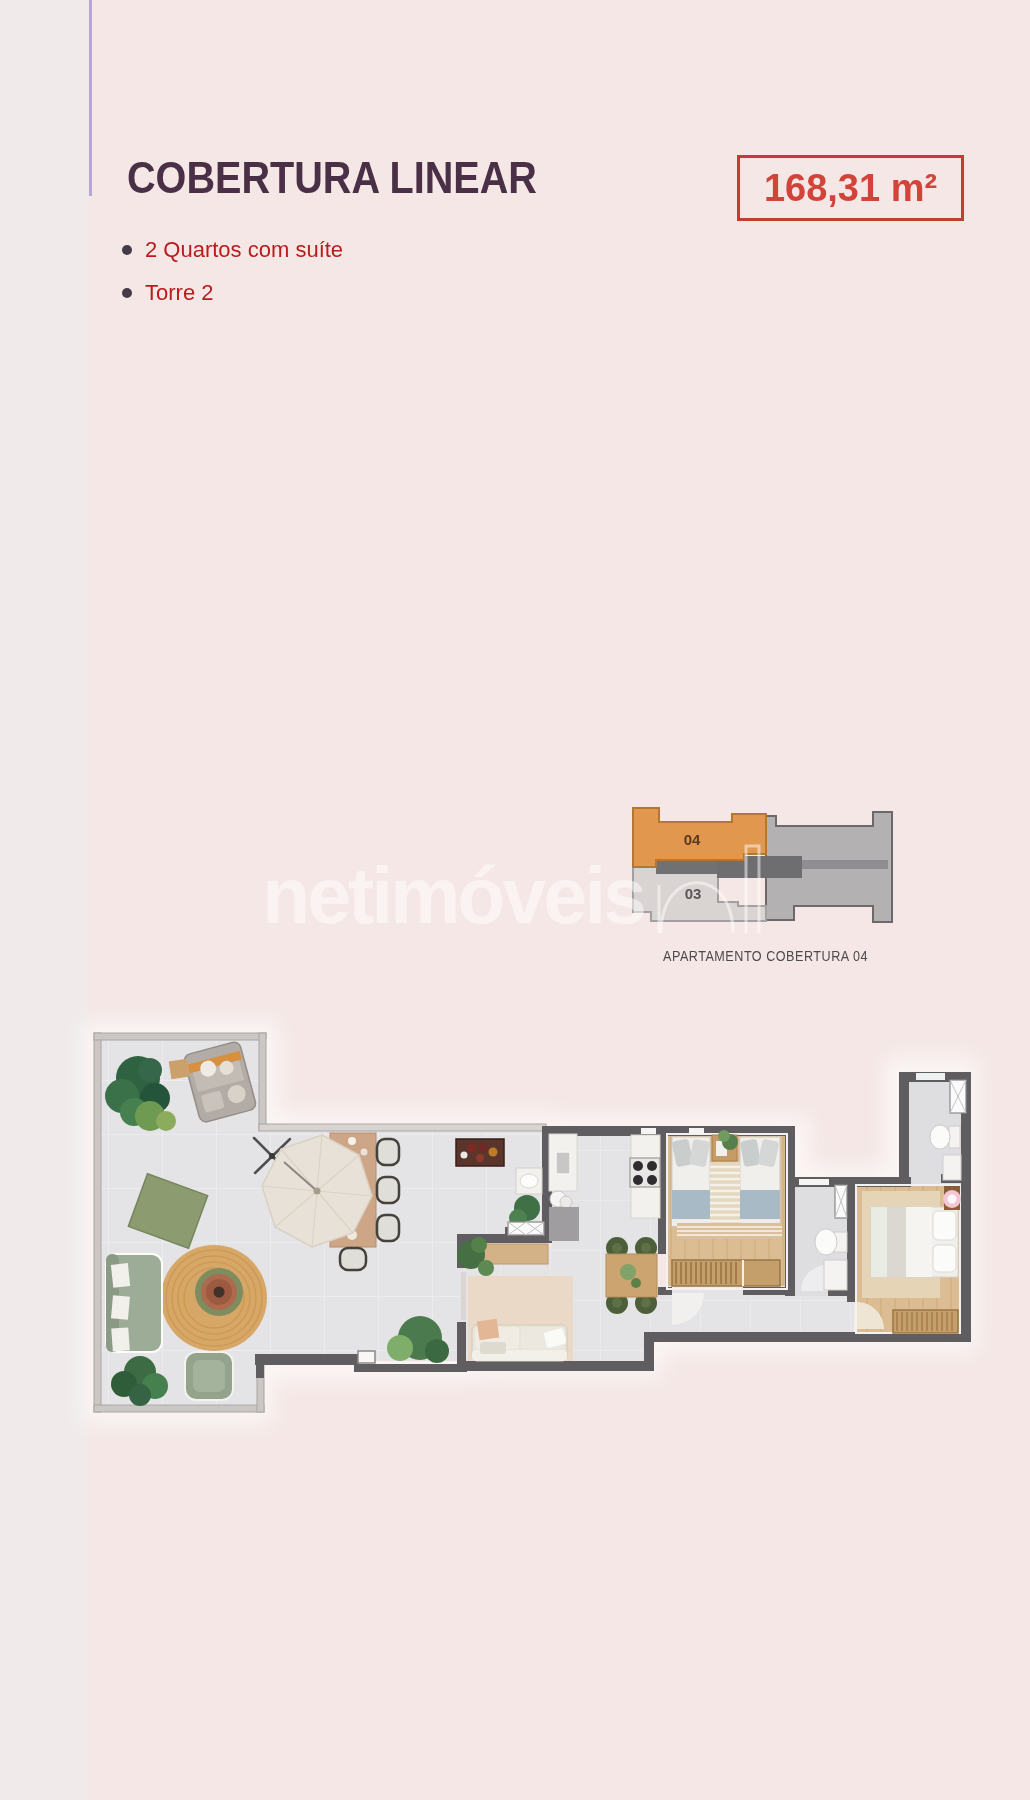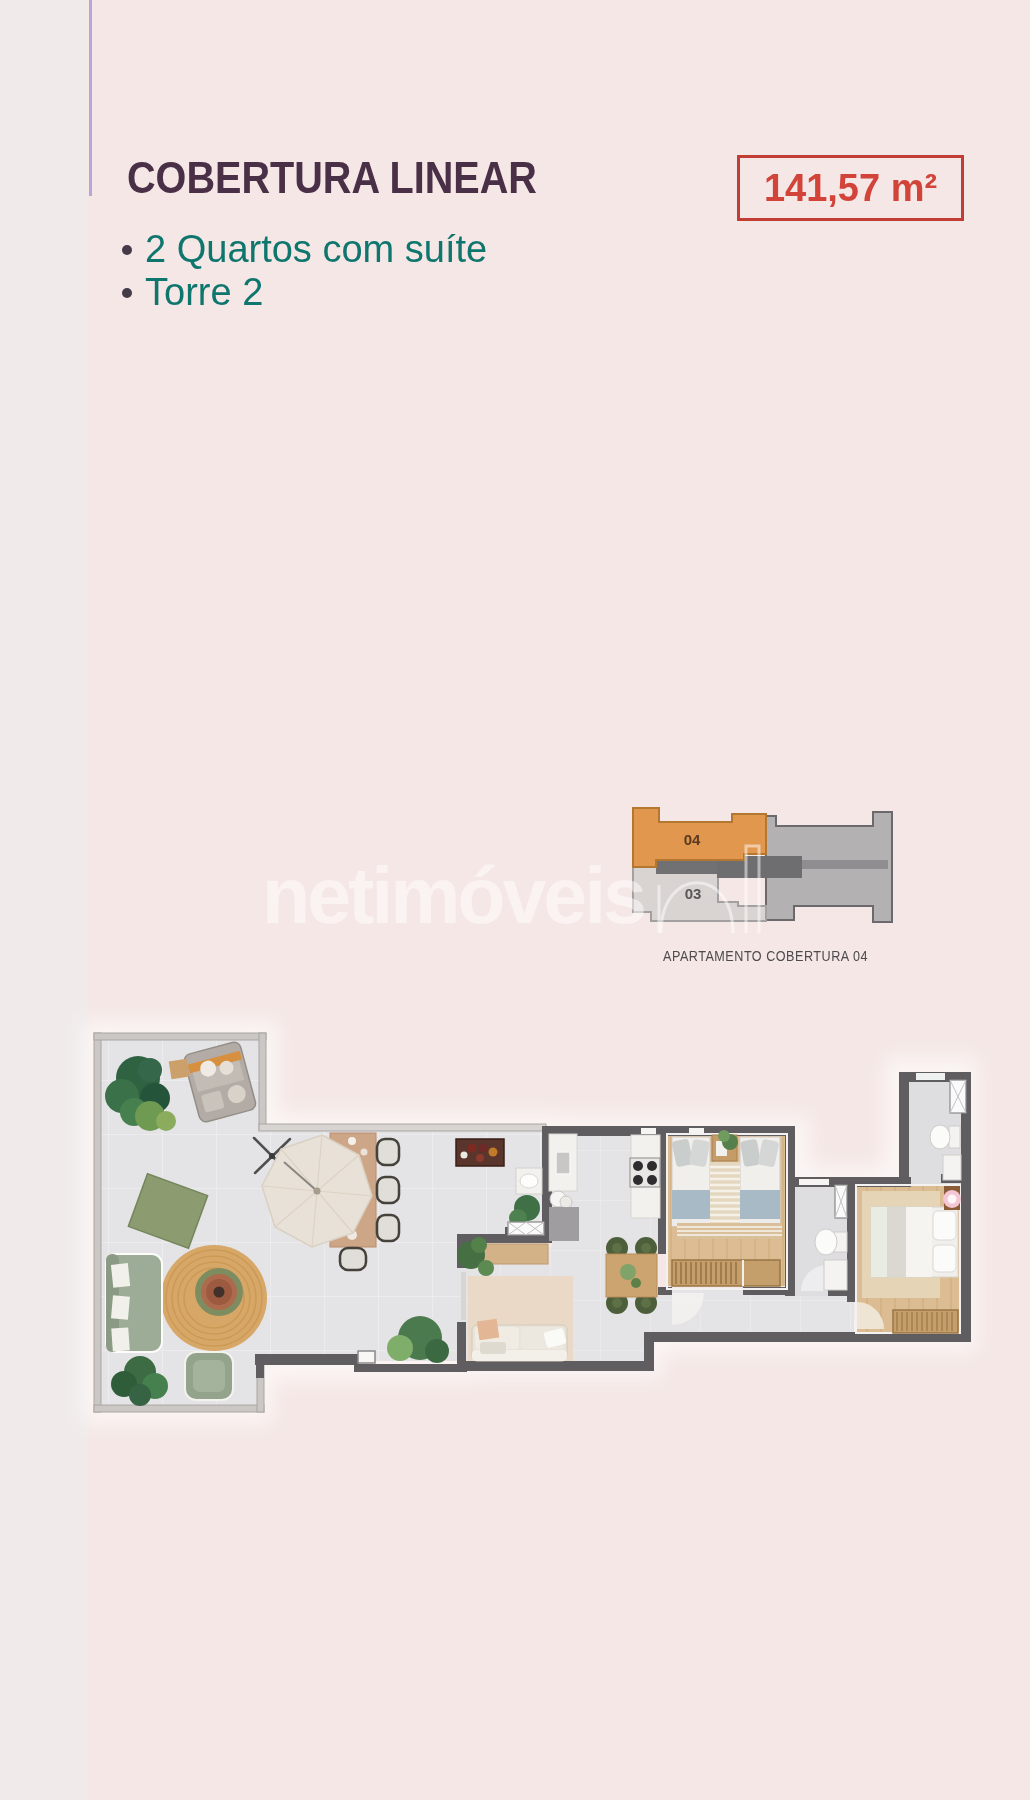--- a/index.html
+++ b/index.html
@@ -9,24 +9,24 @@
 </head>
 <body>
 
 <div class="abs" style="left:0;top:0;width:88px;height:1800px;background:#f0eaea;"></div>
 
 <div class="abs" style="left:89px;top:0;width:3px;height:196px;background:#b5a7d6;"></div>
 
 <div class="abs" style="left:127px;top:153px;font-size:44px;font-weight:bold;color:#4a3046;letter-spacing:0px;transform:scaleX(0.9);transform-origin:left top;white-space:nowrap;">COBERTURA LINEAR</div>
 
 <div class="abs" style="left:737px;top:155px;width:221px;height:60px;border:3px solid #c23d34;display:flex;align-items:center;justify-content:center;">
-  <span style="font-size:38px;font-weight:bold;color:#d2433a;">141,57 m²</span>
+  <span style="font-size:38px;font-weight:bold;color:#d2433a;">168,31 m²</span>
 </div>
 
-<div class="abs" style="left:122px;top:228px;font-size:38px;color:#0f766e;">
+<div class="abs" style="left:122px;top:228px;font-size:22px;color:#b91c1c;">
   <div style="display:flex;align-items:center;height:43px;"><span style="width:10px;height:10px;border-radius:50%;background:#453a47;margin-right:13px;flex:none;"></span>2 Quartos com suíte</div>
   <div style="display:flex;align-items:center;height:43px;"><span style="width:10px;height:10px;border-radius:50%;background:#453a47;margin-right:13px;flex:none;"></span>Torre 2</div>
 </div>
 
 <svg class="abs" style="left:0;top:0;" width="1030" height="1800" viewBox="0 0 1030 1800">
 <defs>
   <pattern id="tileT" width="54" height="54" patternUnits="userSpaceOnUse">
     <rect width="54" height="54" fill="#e4e3e5"></rect>
     <path d="M0 0H54M0 0V54" stroke="#efeef0" stroke-width="1.6"></path>
   </pattern>

